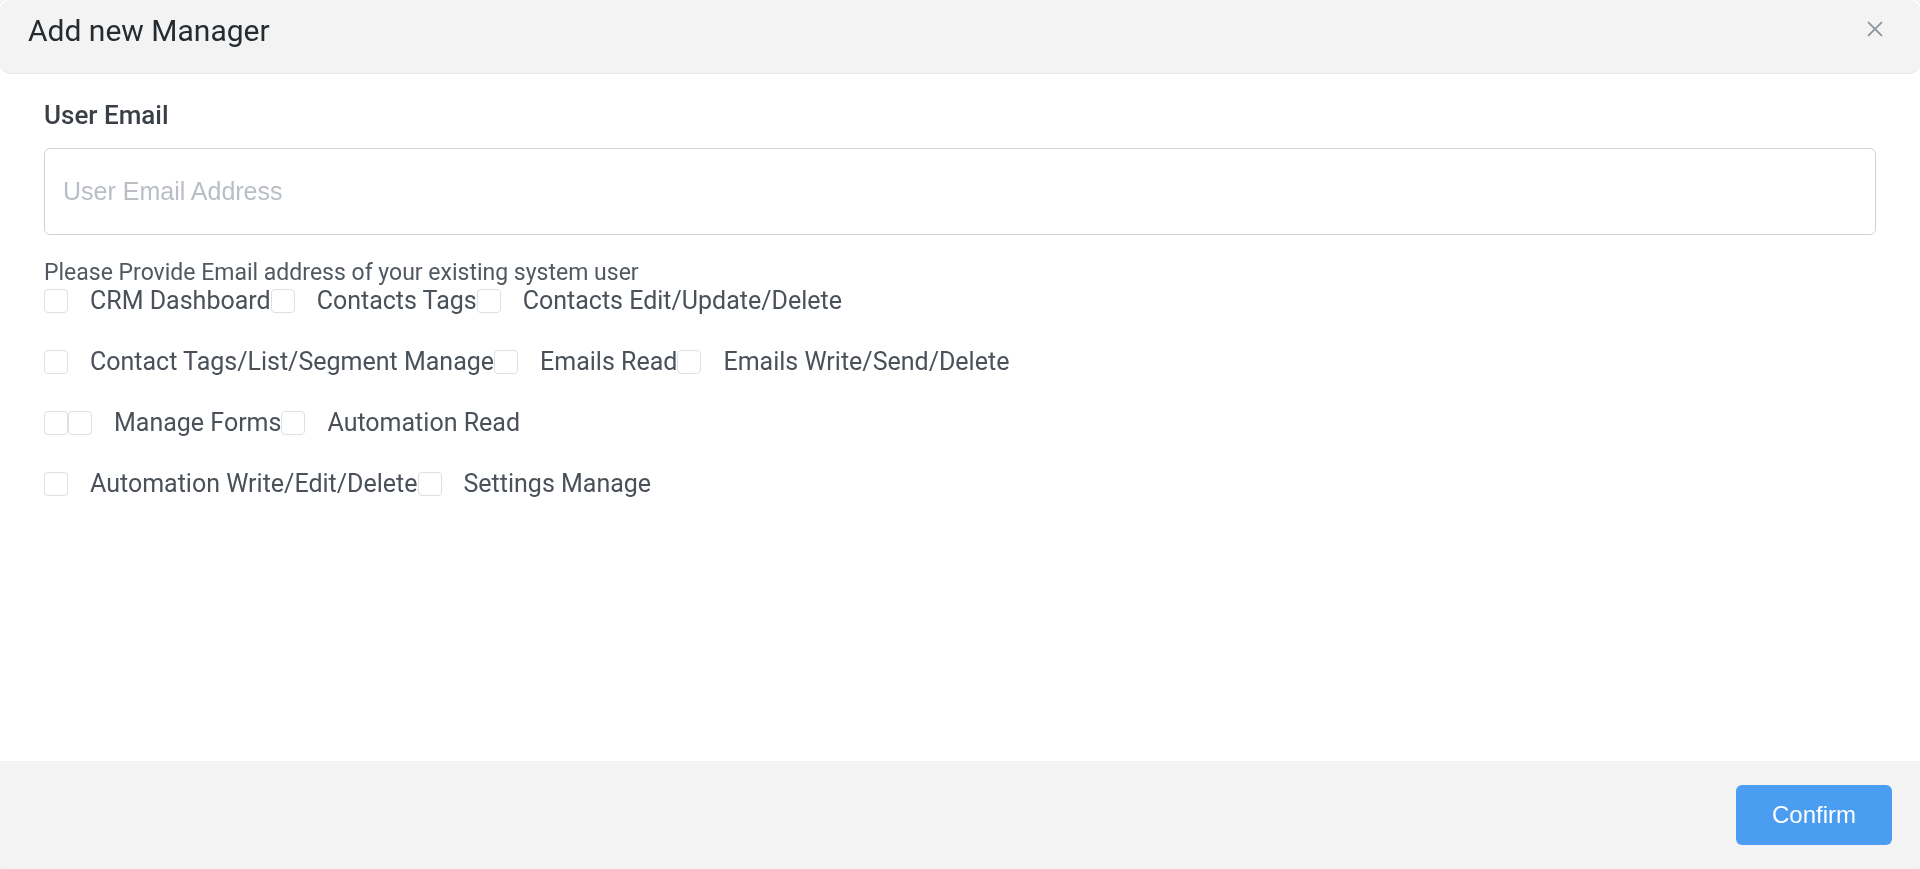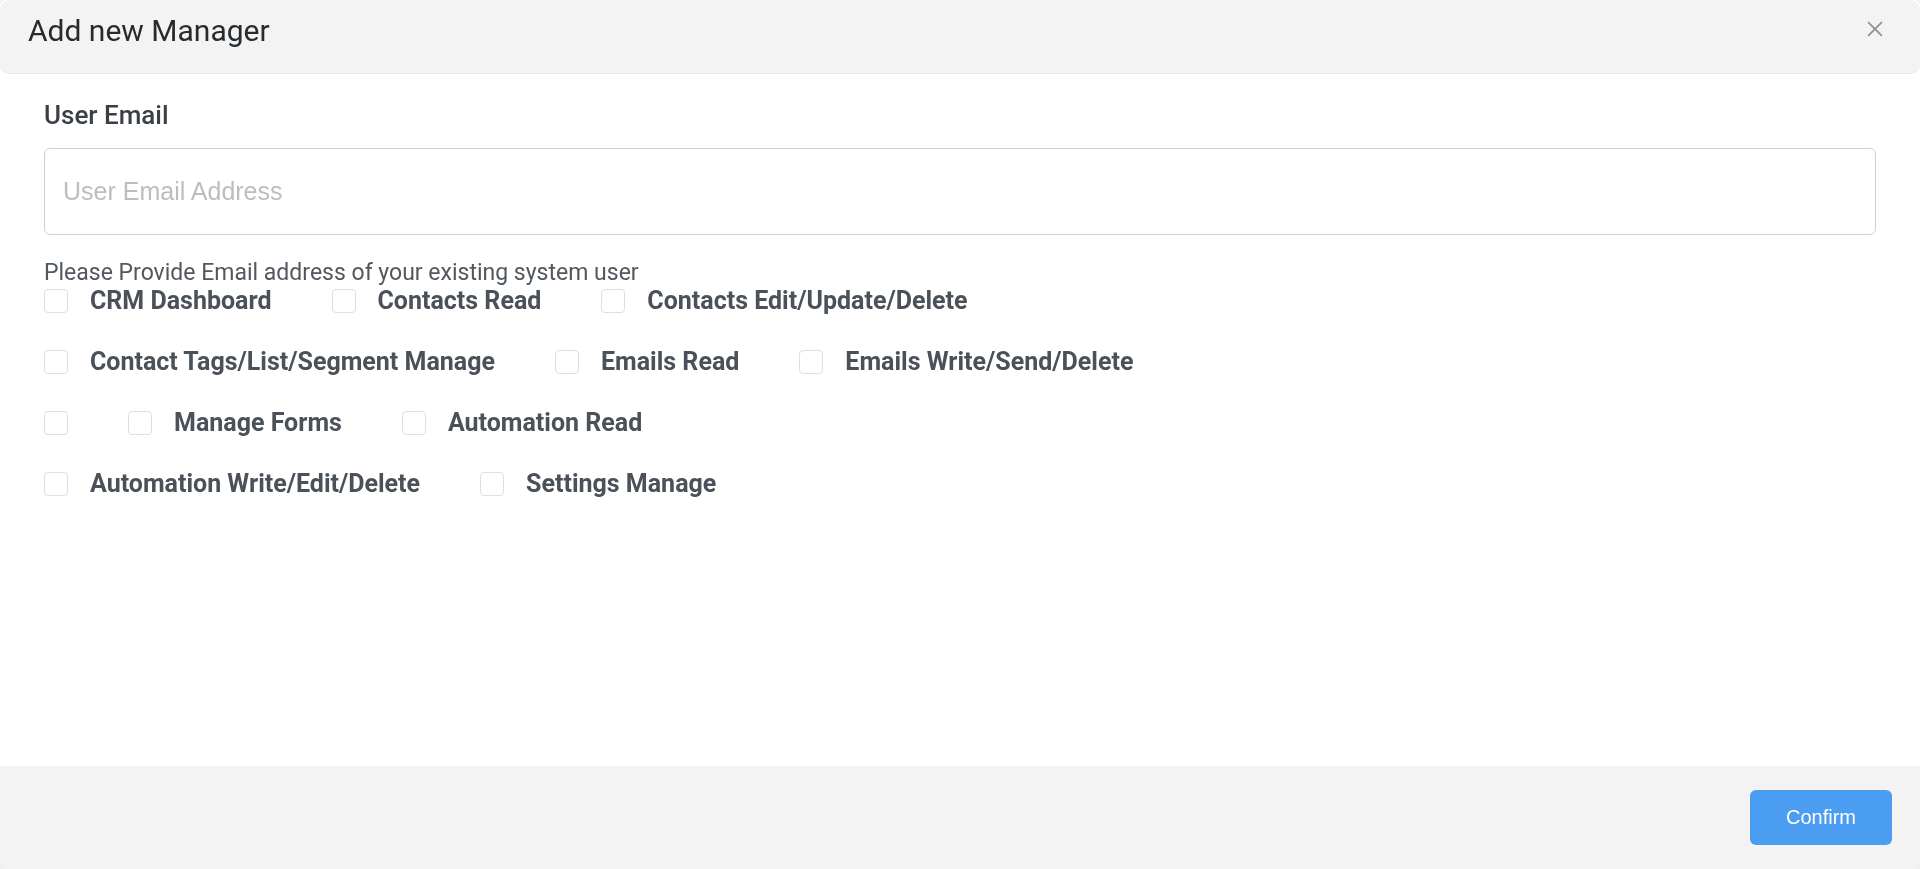--- a/index.html
+++ b/index.html
@@ -101,22 +101,20 @@
     margin: 60px 0 28px 0;
   }
   .perm-grid {
     display: flex;
     flex-direction: column;
     gap: 32px;
   }
   .perm-row {
     display: flex;
     flex-wrap: nowrap;
-    gap: 60px;
-    font-weight: bold;
   }
   .perm-item {
     display: inline-flex;
     align-items: center;
     gap: 22px;
     cursor: pointer;
     user-select: none;
   }
   .cb {
     width: 24px;
@@ -137,21 +135,21 @@
     background: var(--bg-grey);
     padding: 24px 28px;
     display: flex;
     justify-content: flex-end;
   }
   .confirm-btn {
     background: var(--blue);
     color: #ffffff;
     border: none;
     border-radius: 6px;
-    font-size: 20px;
+    font-size: 24px;
     padding: 16px 36px;
     cursor: pointer;
   }
 </style>
 </head>
 <body>
 
 <div class="viewport">
   <div class="modal">
 
@@ -174,21 +172,21 @@
 
 
       <div class="perm-grid" id="perm-grid">
           <div class="perm-row">
             <label class="perm-item">
               <span class="cb"></span>
               <span class="perm-label">CRM Dashboard</span>
             </label>
             <label class="perm-item">
               <span class="cb"></span>
-              <span class="perm-label">Contacts Read</span>
+              <span class="perm-label">Contacts Tags</span>
             </label>
             <label class="perm-item">
               <span class="cb"></span>
               <span class="perm-label">Contacts Edit/Update/Delete</span>
             </label>
           </div>
           <div class="perm-row">
             <label class="perm-item">
               <span class="cb"></span>
               <span class="perm-label">Contact Tags/List/Segment Manage</span>

